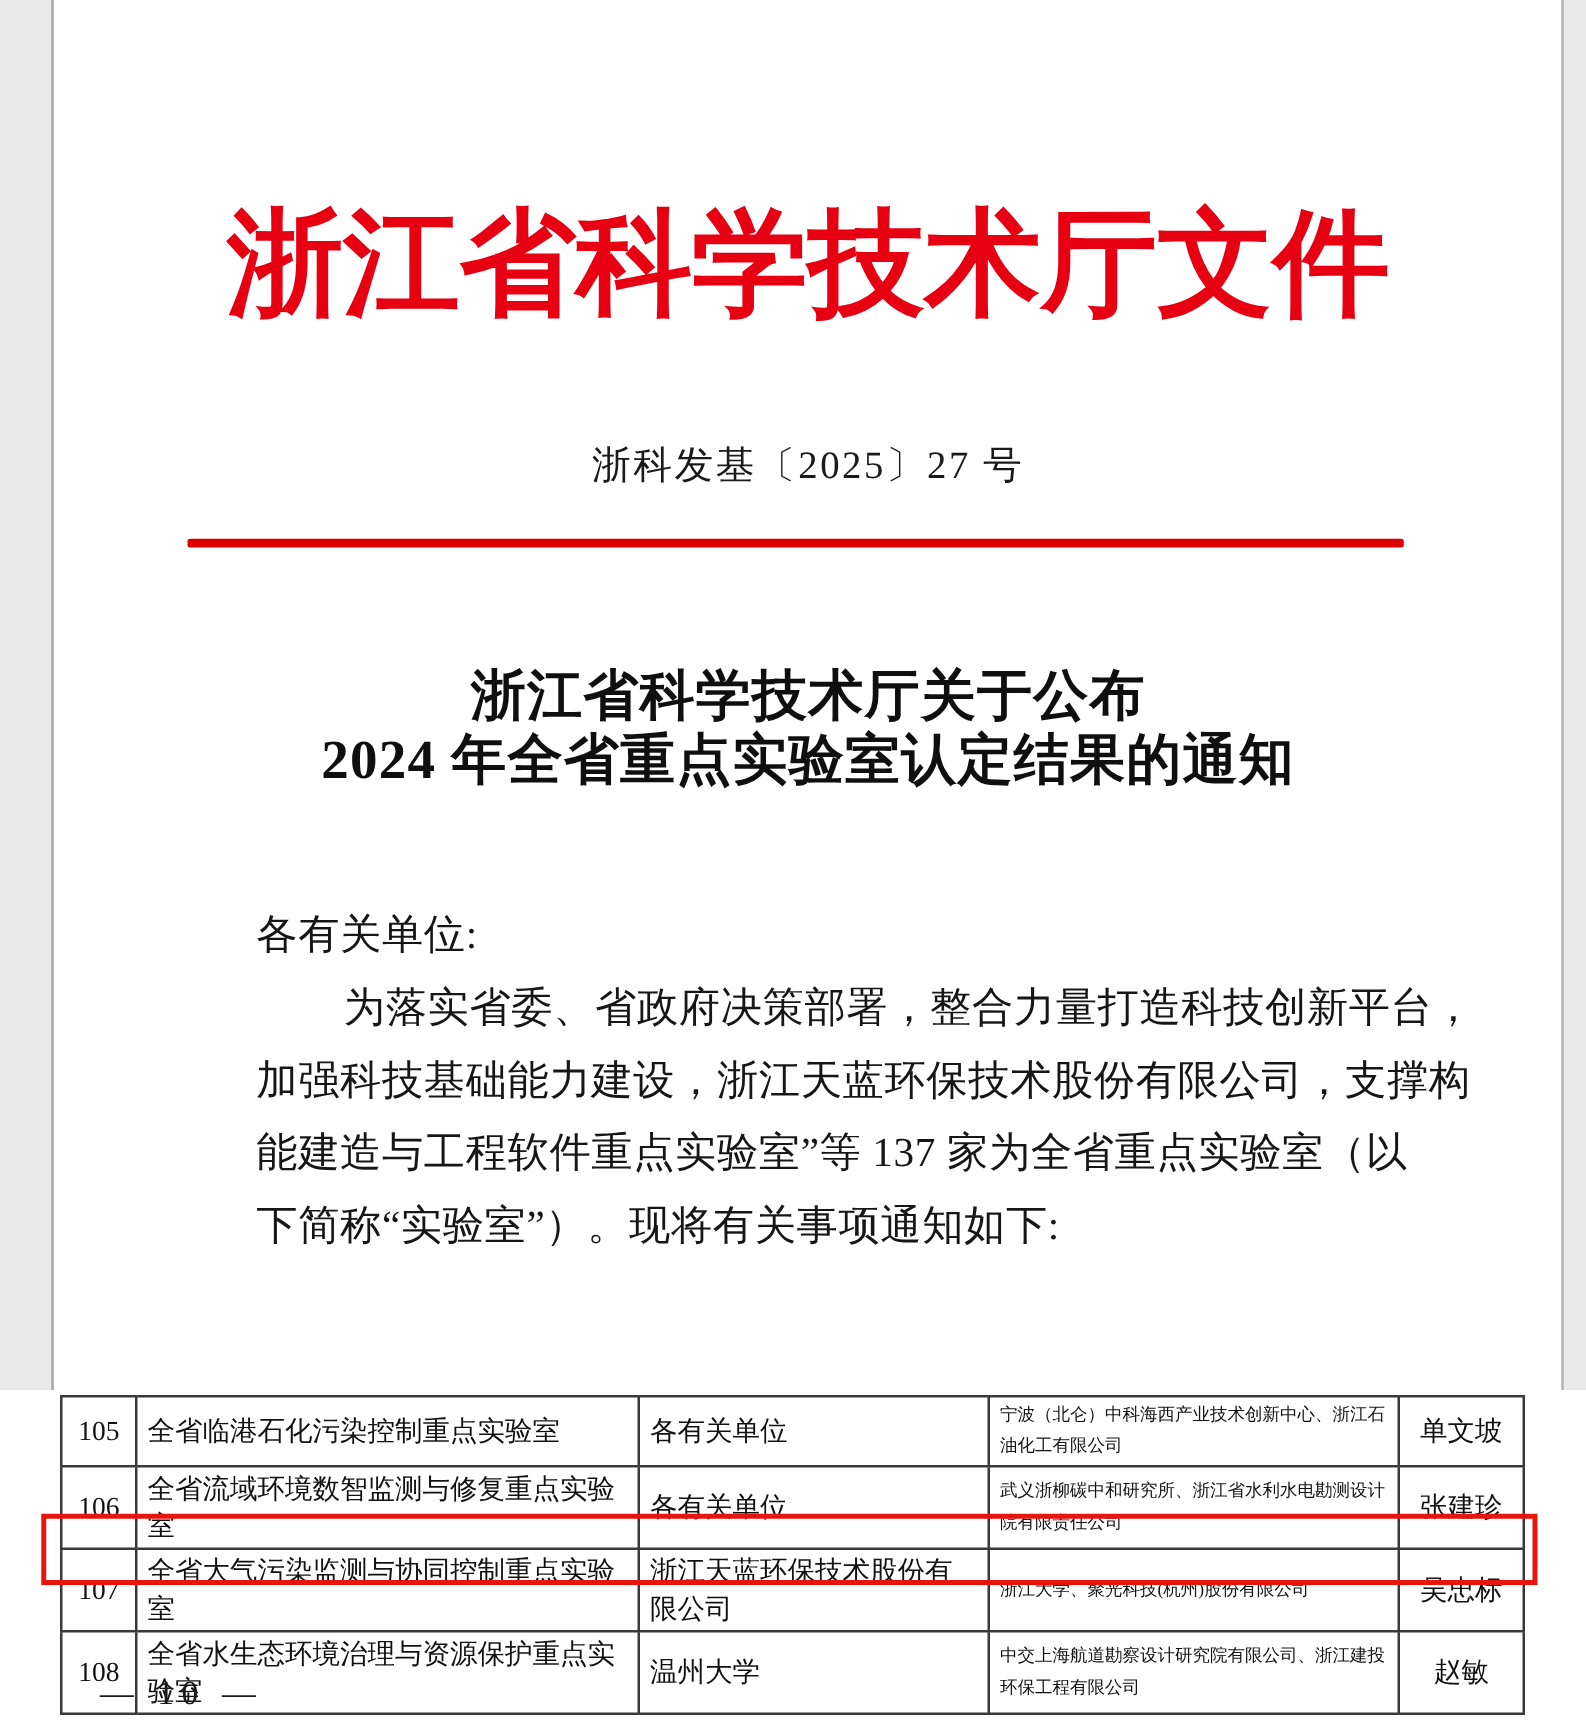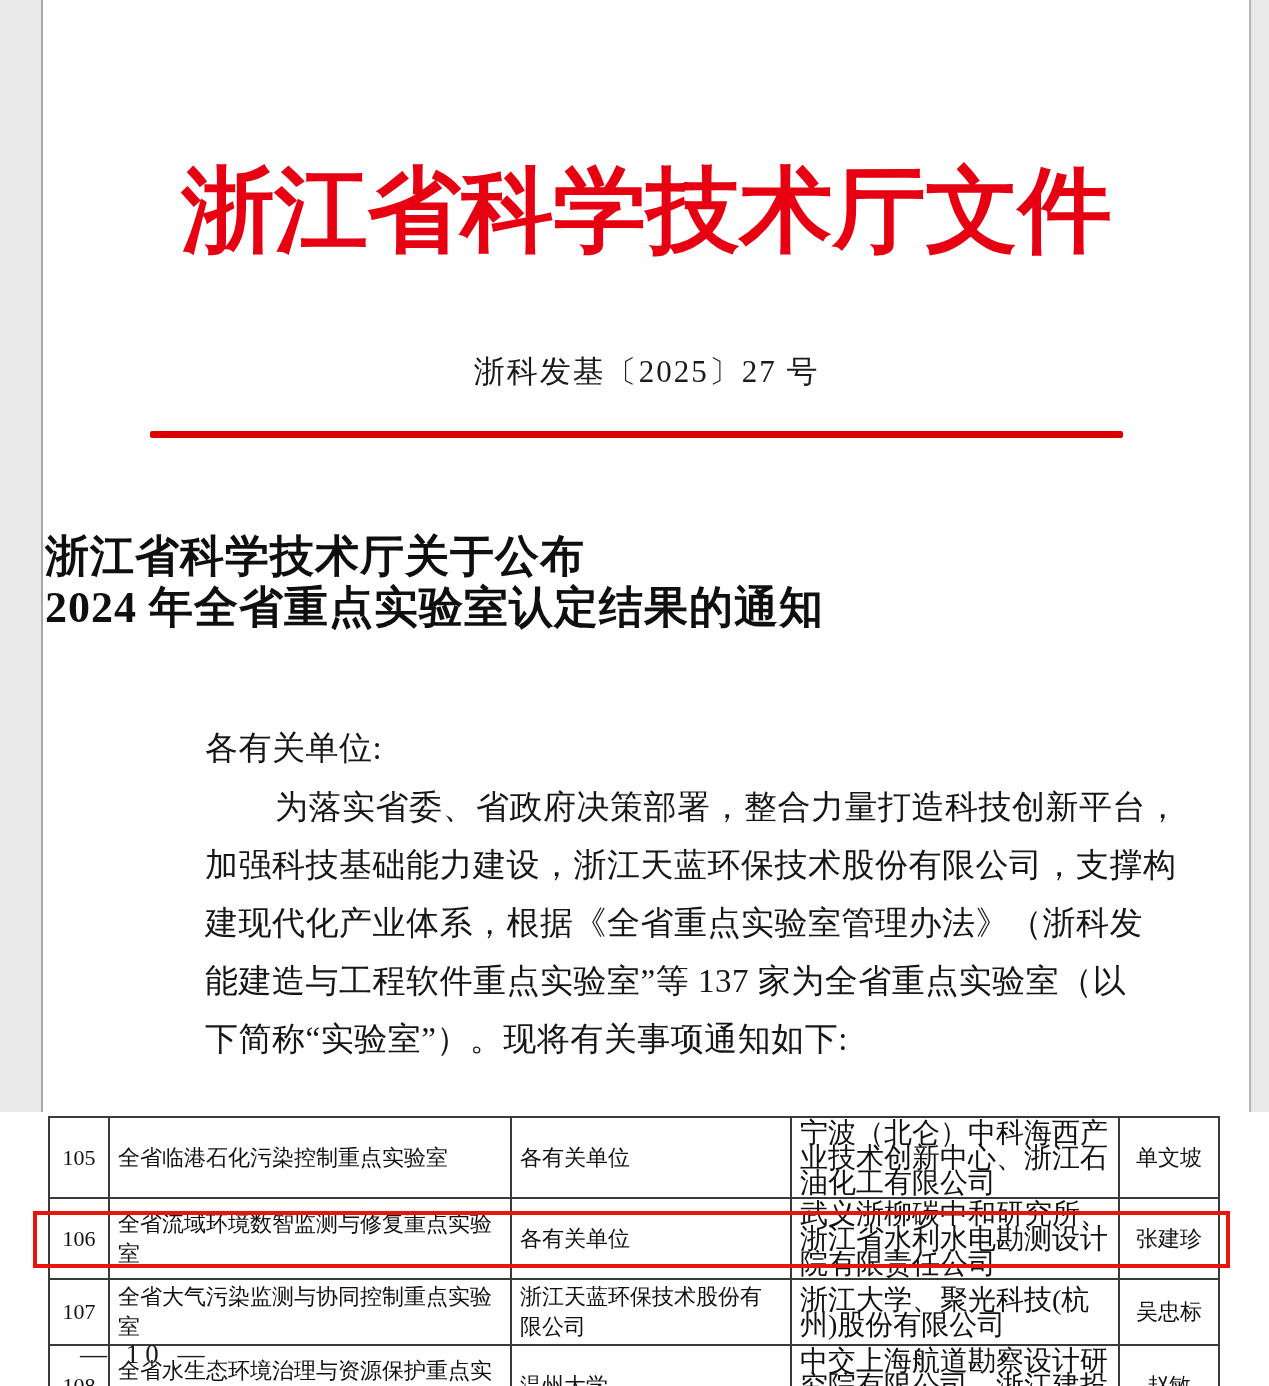--- a/index.html
+++ b/index.html
@@ -22,21 +22,21 @@
   }
   .doc-no {
     position:absolute; left:45px; top:351px; width:1203px;
     text-align:center; font-size:31px; color:#1a1a1a; letter-spacing:2px;
   }
   .red-rule {
     position:absolute; left:150px; top:431px; width:973px; height:7px;
     background:#dd0001; border-radius:2px;
   }
   .notice-title {
-    position:absolute; left:45px; width:1203px; 
+    position:absolute; left:45px; width:1203px; text-align:center;
     font-weight:bold; font-size:44px; color:#0f0f0f; letter-spacing:1px;
     white-space:nowrap;
   }
   .notice-title.l1 { top:527px; }
   .notice-title.l2 { top:578px; }
 
   .body-text {
     position:absolute; left:205px; top:718px; width:925px;
     font-size:33px; color:#161616;
   }
@@ -50,21 +50,21 @@
     position:absolute; left:48px; top:1116px;
     border-collapse:collapse; table-layout:fixed; width:1170px;
     font-size:22px; color:#111;
   }
   table.lab-table td {
     border:2px solid #3a3a3a; height:50px; vertical-align:middle;
     padding:2px 8px; overflow:hidden;
   }
   td.c-no, td.c-dir { text-align:center; padding:2px 2px; }
   td.c-lab, td.c-host { text-align:left; padding-left:14px; }
-  td.c-part { font-size:28px; line-height:25px; padding:2px 10px; }
+  td.c-part { font-size:14px; line-height:25px; padding:2px 10px; }
 
   .hl-box {
     position:absolute; left:33px; top:1211px; width:1197px; height:57px;
     border:4px solid #e8150d; background:transparent; z-index:5;
     pointer-events:none;
   }
 
   .page-no {
     position:absolute; left:80px; top:1326px;
     font-size:27px; color:#1a1a1a; letter-spacing:6px;margin-top:13px;
@@ -84,21 +84,20 @@
 
   <div class="red-rule"></div>
 
   <div class="notice-title l1">浙江省科学技术厅关于公布</div>
   <div class="notice-title l2">2024 年全省重点实验室认定结果的通知</div>
 
   <div class="body-text">
     <div class="bline salutation">各有关单位:</div>
     <div class="bline indent">为落实省委、省政府决策部署，整合力量打造科技创新平台，</div>
     <div class="bline">加强科技基础能力建设，浙江天蓝环保技术股份有限公司，支撑构</div>
-    <div class="bline">建现代化产业体系，根据《全省重点实验室管理办法》（浙科发</div>
     <div class="bline">能建造与工程软件重点实验室”等 137 家为全省重点实验室（以</div>
     <div class="bline">下简称“实验室”）。现将有关事项通知如下:</div>
   </div>
 
   <table class="lab-table">
     <colgroup>
       <col style="width:60px">
       <col style="width:402px">
       <col style="width:280px">
       <col style="width:328px">

